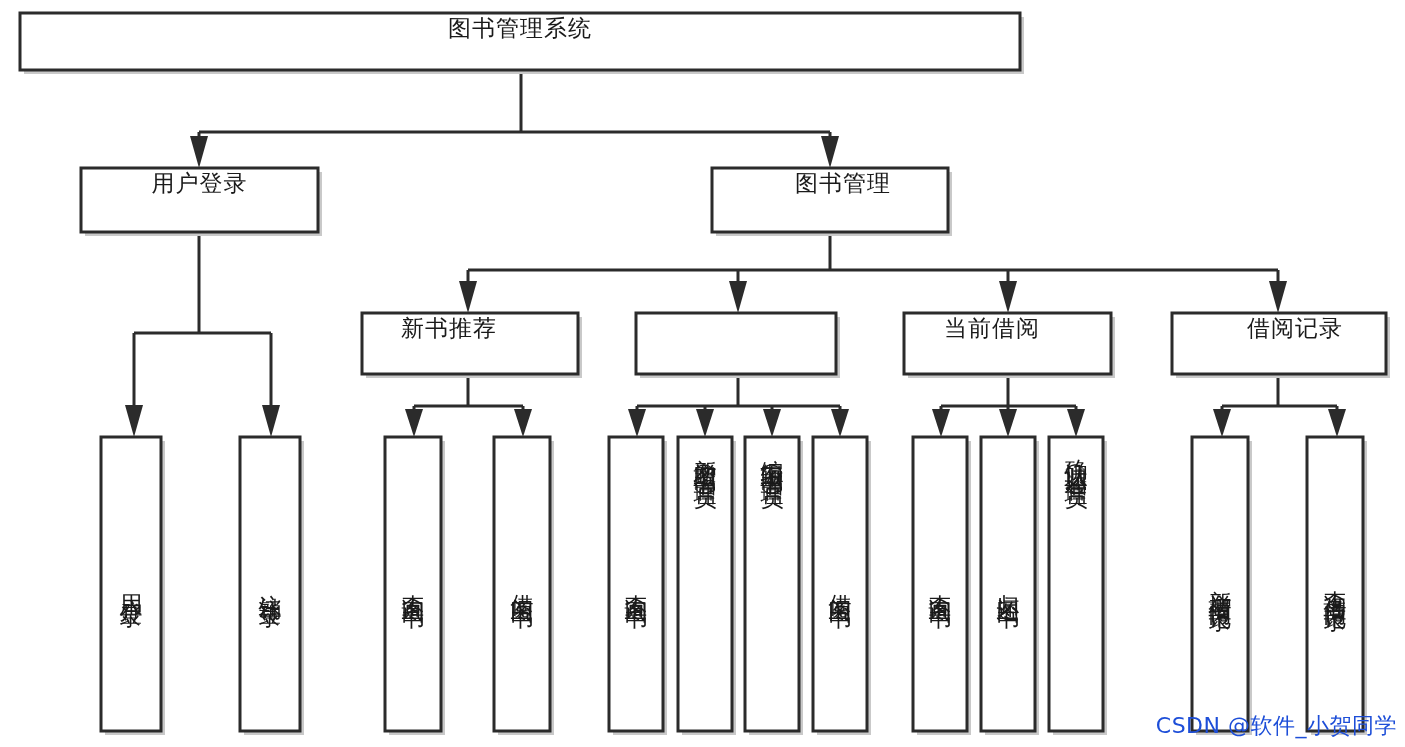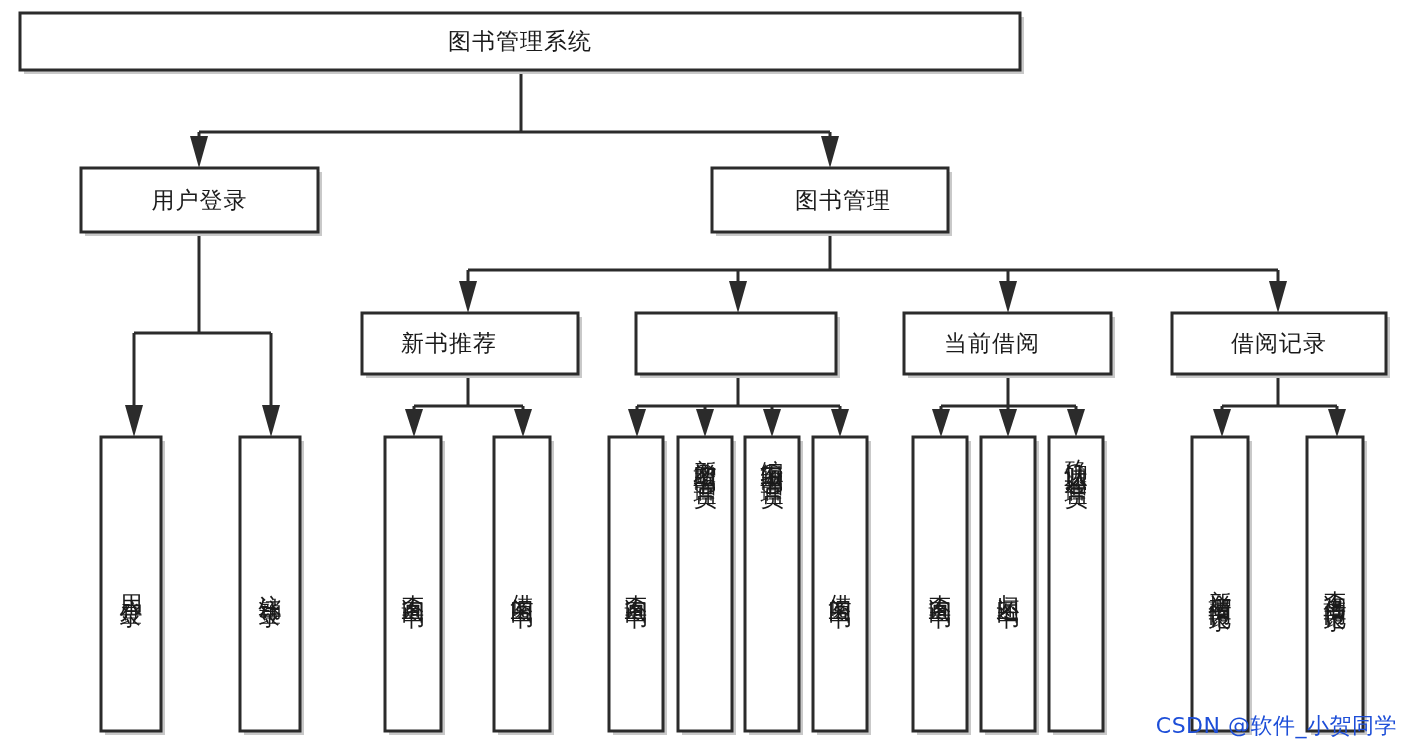--- a/index.html
+++ b/index.html
@@ -63,21 +63,20 @@
     font-family: "DejaVu Sans", "Liberation Sans", sans-serif;
     font-size: 23px;
     line-height: 1;
     color: #1a1a1a;
     letter-spacing: 4px;
     white-space: nowrap;
   }
   .hlabel-wrap {
     position: absolute;
     display: flex;
-    align-items: center;
     justify-content: center;
     pointer-events: none;
   }
   .htext {
     font-family: "DejaVu Sans", "Liberation Sans", sans-serif;
     font-size: 23px;
     color: #1a1a1a;
     letter-spacing: 1px;
     white-space: nowrap;
   }
@@ -275,21 +274,21 @@
   <div class="hlabel-wrap" style="left:712px; top:168px; width:262px; height:64px;">
     <span class="htext">图书管理</span>
   </div>
 
   <div class="hlabel-wrap" style="left:341px; top:313px; width:216px; height:61px;">
     <span class="htext">新书推荐</span>
   </div>
   <div class="hlabel-wrap" style="left:904px; top:313px; width:176px; height:61px;">
     <span class="htext">当前借阅</span>
   </div>
-  <div class="hlabel-wrap" style="left:1172px; top:313px; width:214px; height:61px;">
+  <div class="hlabel-wrap" style="left:1172px; top:313px; width:214px; height:61px;padding-left:16px;">
     <span class="htext">借阅记录</span>
   </div>
 
   <div class="vlabel-wrap" style="left:101px; top:437px; width:60px; height:294px;">
     <span class="vtext">用户登录</span>
   </div>
   <div class="vlabel-wrap" style="left:240px; top:437px; width:60px; height:294px;">
     <span class="vtext">注销登录</span>
   </div>
 

